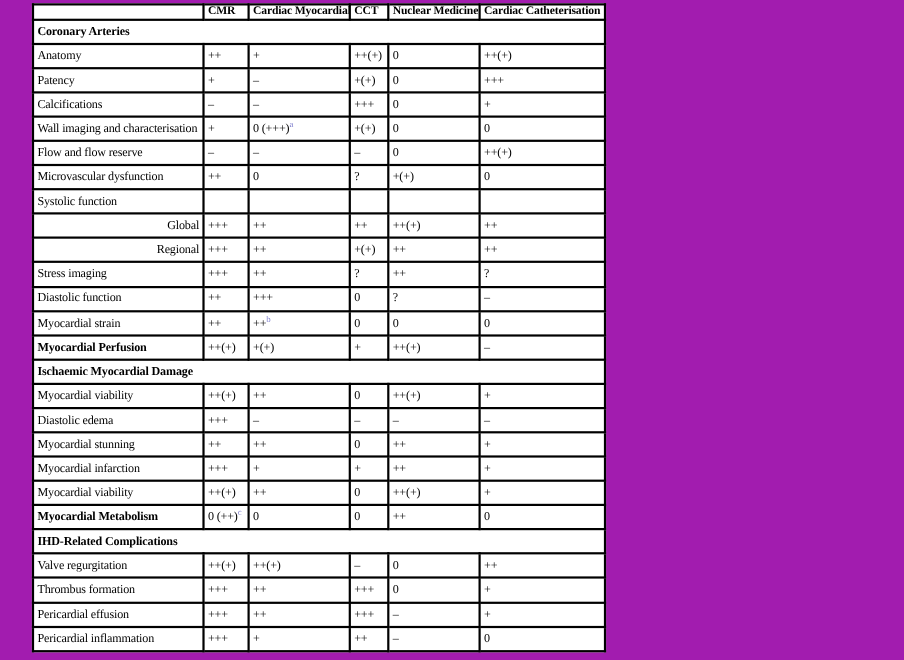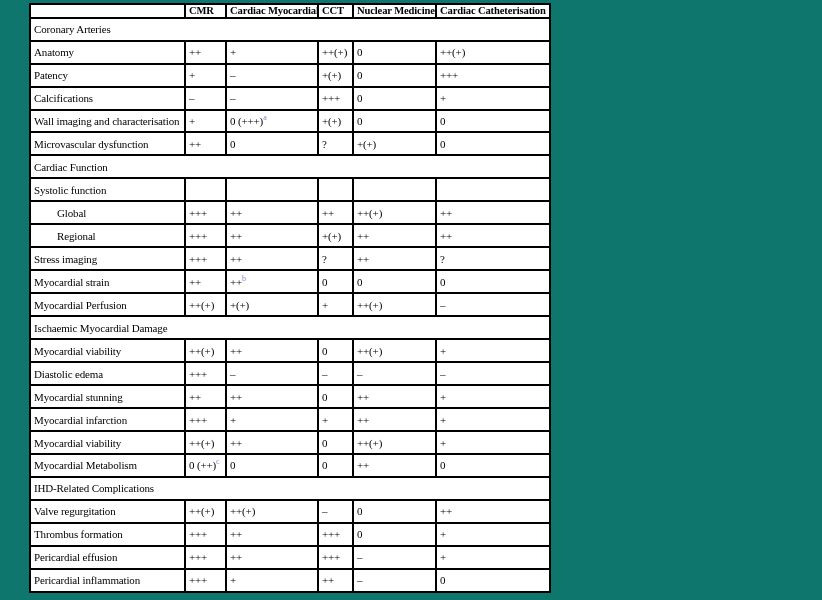--- a/index.html
+++ b/index.html
@@ -7,21 +7,21 @@
     padding: 0;
     background: #ffffff;
     width: 822px;
     height: 600px;
     font-family: "Liberation Serif", "DejaVu Serif", serif;
   }
   .page {
     position: relative;
     width: 822px;
     height: 600px;
-    background: #0f766e;
+    background: #a21caf;
     overflow: hidden;
   }
   table.modality-table {
     position: absolute;
     left: 29px;
     top: 3px;
     width: 520px;
     height: 590px;
     border-collapse: collapse;
     table-layout: fixed;
@@ -38,27 +38,28 @@
     white-space: nowrap;
     overflow: hidden;
     letter-spacing: -0.15px;
     line-height: 1.1;
   }
   table.modality-table th {
     font-weight: bold;
     font-size: 10.6px;
   }
   td.section-cell {
-    font-weight: normal;
+    font-weight: bold;
   }
   td.row-label.bold {
-    font-weight: normal;
+    font-weight: bold;
   }
   td.row-label.indent {
-    padding-left: 26px;
+    padding-left: 12px;
+    text-align: right;
   }
   sup.footnote {
     font-size: 8px;
     line-height: 0;
     letter-spacing: 0;
   }
 </style>
 </head>
 <body>
 
@@ -112,31 +113,36 @@
         </tr>
         <tr>
           <td class="row-label">Wall imaging and characterisation</td>
           <td>+</td>
           <td>0 (+++)<sup class="footnote" style="color: rgb(131, 131, 207);">a</sup></td>
           <td>+(+)</td>
           <td>0</td>
           <td>0</td>
         </tr>
         <tr>
+          <td class="row-label">Flow and flow reserve</td>
+          <td>–</td>
+          <td>–</td>
+          <td>–</td>
+          <td>0</td>
+          <td>++(+)</td>
+        </tr>
+        <tr>
           <td class="row-label">Microvascular dysfunction</td>
           <td>++</td>
           <td>0</td>
           <td>?</td>
           <td>+(+)</td>
           <td>0</td>
         </tr>
         <tr>
-          <td colspan="6" class="section-cell">Cardiac Function</td>
-        </tr>
-        <tr>
           <td class="row-label">Systolic function</td>
           <td></td>
           <td></td>
           <td></td>
           <td></td>
           <td></td>
         </tr>
         <tr>
           <td class="row-label indent">Global</td>
           <td>+++</td>
@@ -153,20 +159,28 @@
           <td>++</td>
           <td>++</td>
         </tr>
         <tr>
           <td class="row-label">Stress imaging</td>
           <td>+++</td>
           <td>++</td>
           <td>?</td>
           <td>++</td>
           <td>?</td>
+        </tr>
+        <tr>
+          <td class="row-label">Diastolic function</td>
+          <td>++</td>
+          <td>+++</td>
+          <td>0</td>
+          <td>?</td>
+          <td>–</td>
         </tr>
         <tr>
           <td class="row-label">Myocardial strain</td>
           <td>++</td>
           <td>++<sup class="footnote" style="color: rgb(131, 131, 207);">b</sup></td>
           <td>0</td>
           <td>0</td>
           <td>0</td>
         </tr>
         <tr>

